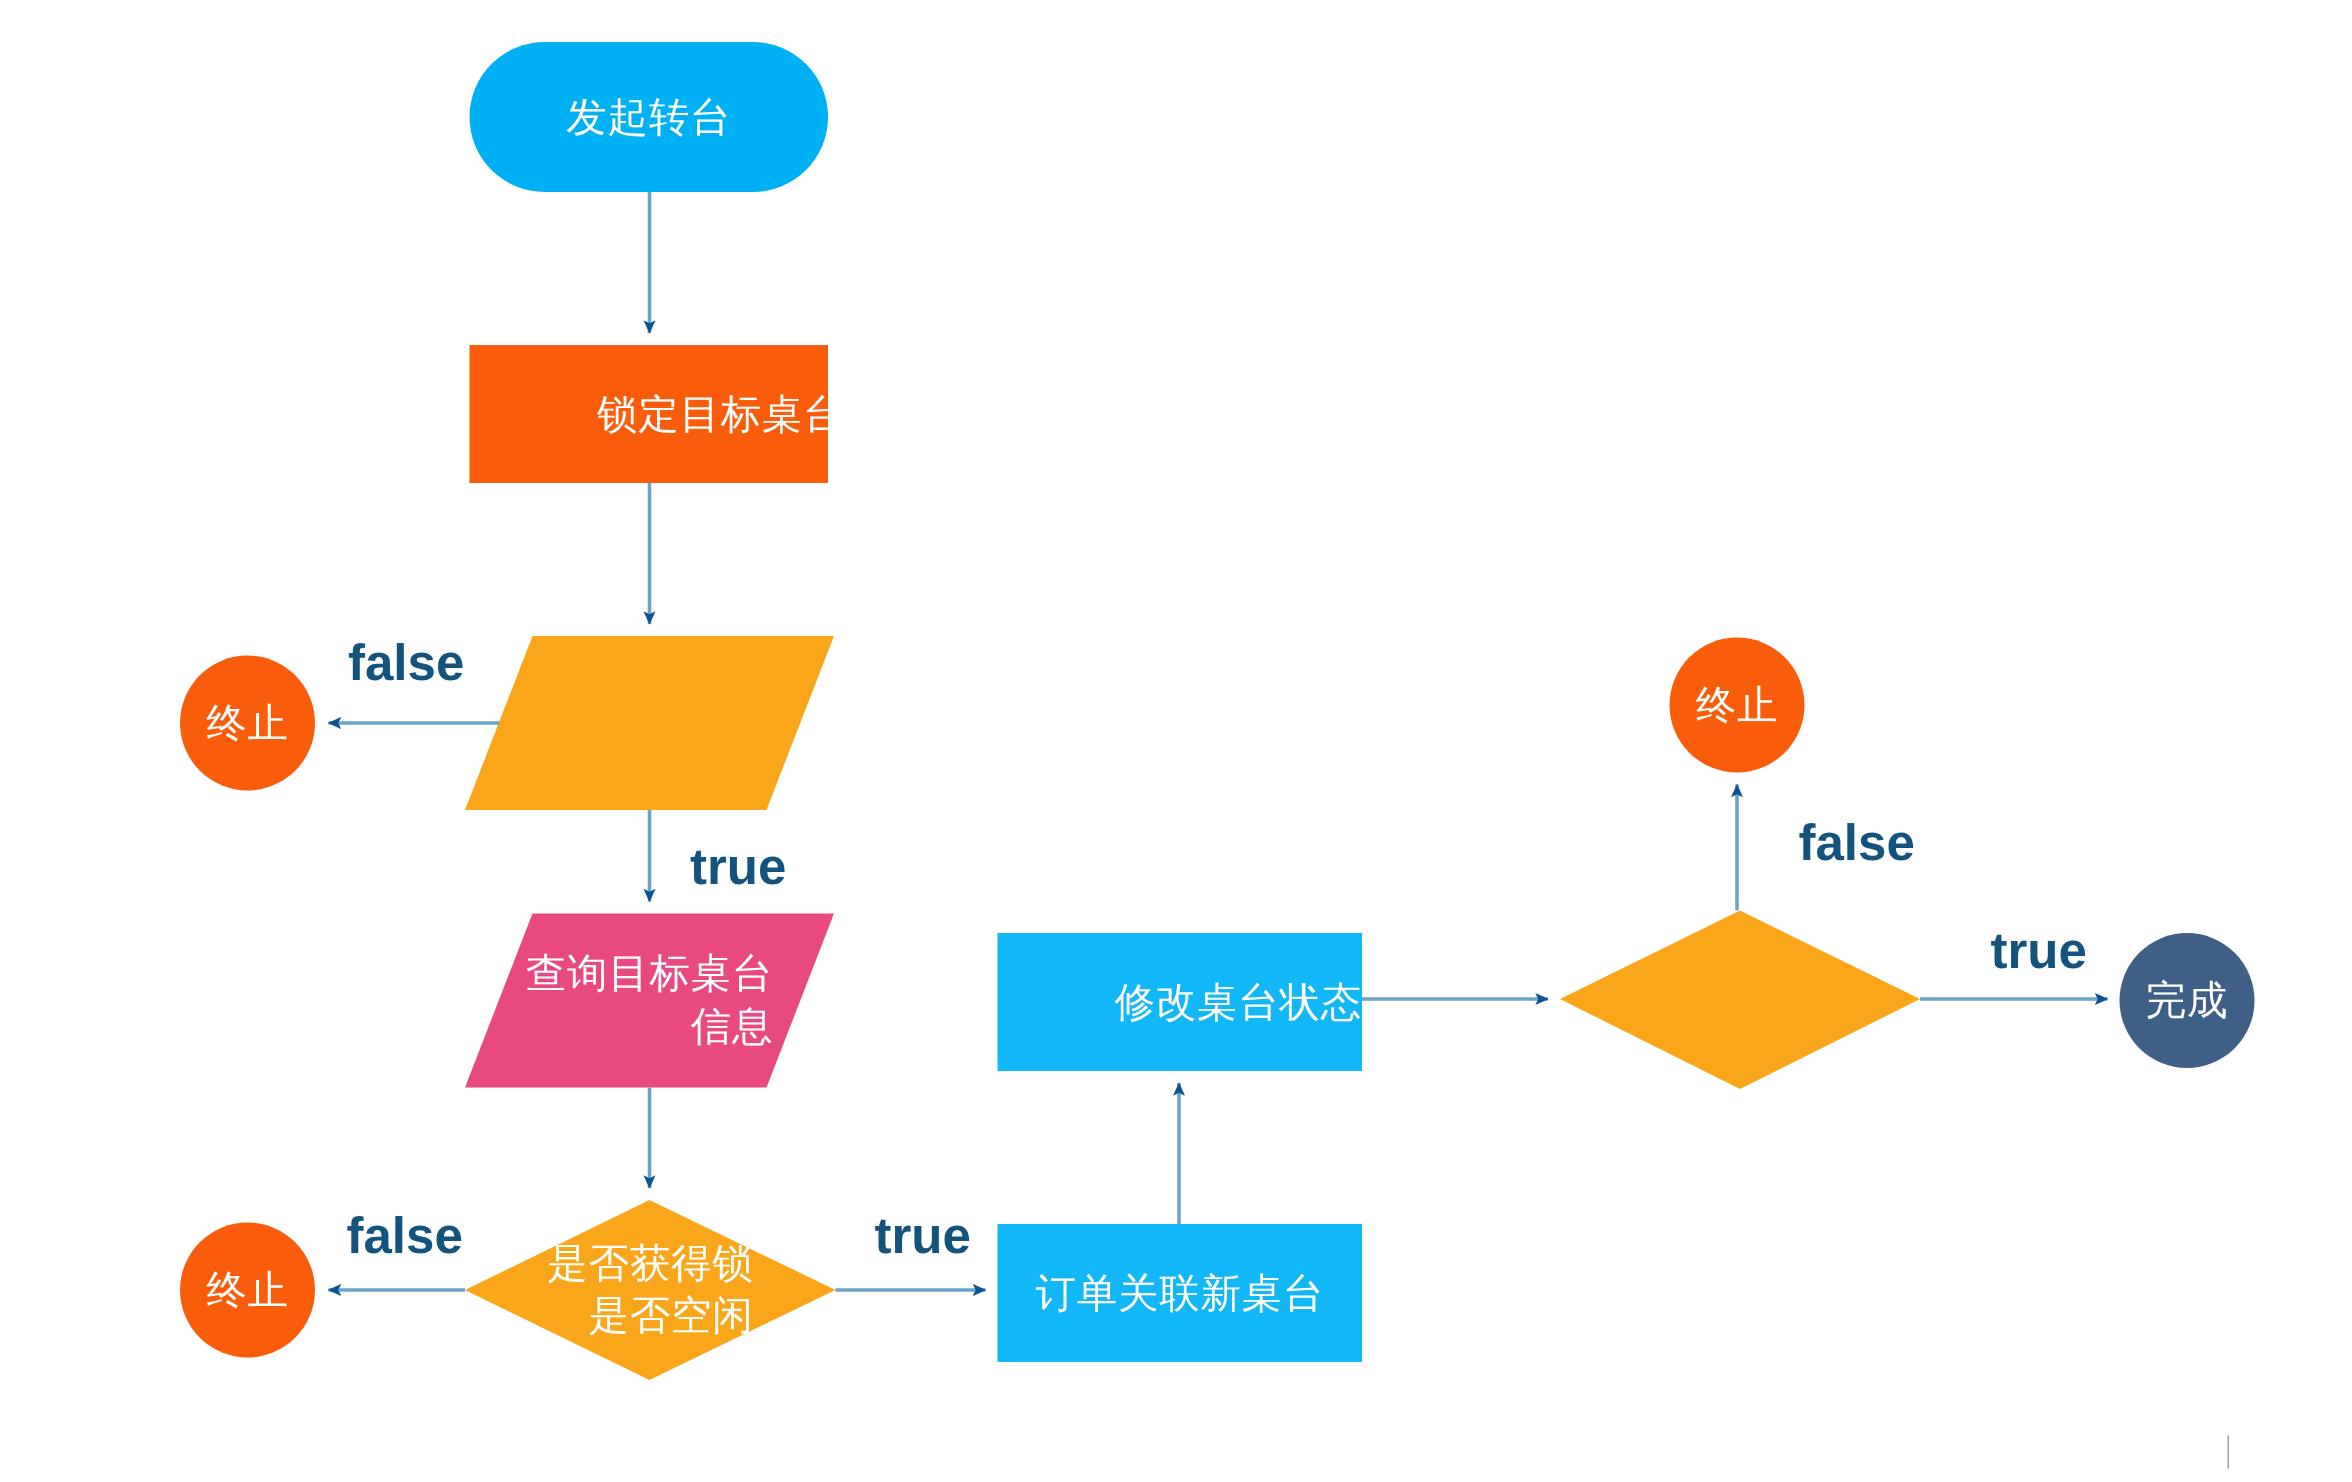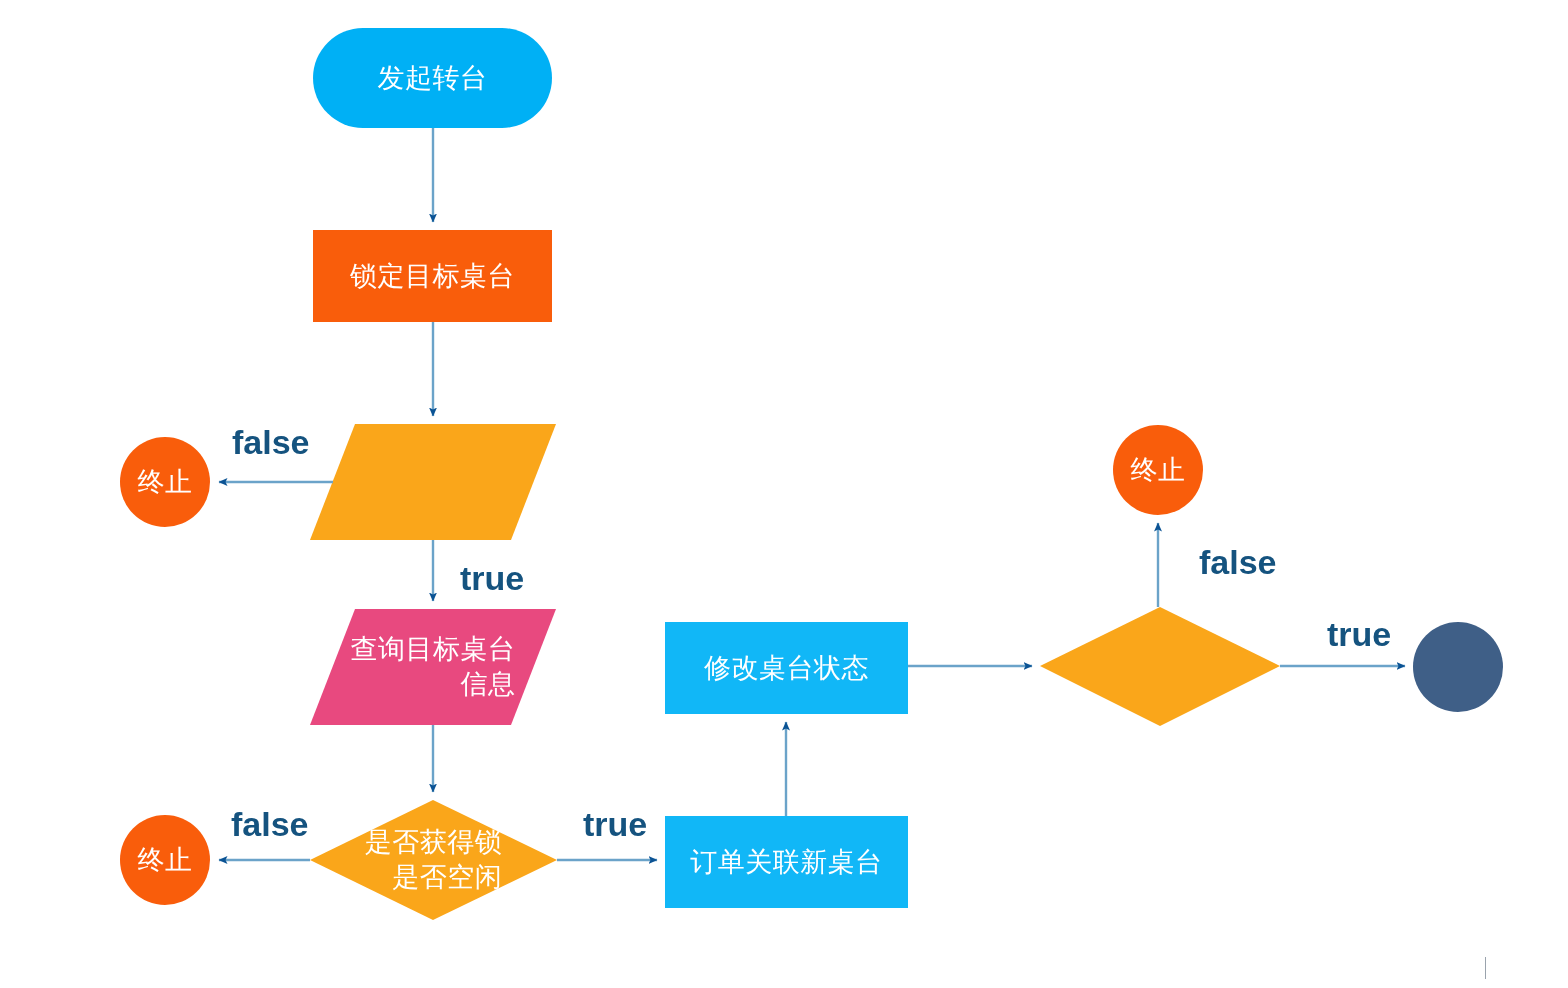--- a/index.html
+++ b/index.html
@@ -109,40 +109,41 @@
       <path d="M908,666 L1032,666" marker-end="url(#arrowhead)"></path>
 
       <path d="M1158,607 L1158,523" marker-end="url(#arrowhead)"></path>
 
       <path d="M1280,666 L1405,666" marker-end="url(#arrowhead)"></path>
     </g>
   </svg>
 
   <div class="node-label" style="left:313px; top:28px; width:239px; height:100px;">发起转台</div>
 
-  <div class="node-label" style="left:313px; top:230px; width:239px; height:92px;">锁定目标桌台</div>
+  <div class="node-label" style="left:313px; top:230px; width:239px; height:92px;padding-left:48px;">锁定目标桌台</div>
 
   <div class="node-label" style="left:120px; top:437px; width:90px; height:90px;">终止</div>
 
 
   <div class="node-label" style="left:310px; top:609px; width:246px; height:116px;">查询目标桌台
 信息</div>
 
   <div class="node-label" style="left:120px; top:815px; width:90px; height:90px;">终止</div>
 
   <div class="node-label" style="left:310px; top:800px; width:247px; height:120px;">是否获得锁
 是否空闲</div>
 
   <div class="node-label" style="left:665px; top:816px; width:243px; height:92px;">订单关联新桌台</div>
 
-  <div class="node-label" style="left:665px; top:622px; width:243px; height:92px;">修改桌台状态</div>
+  <div class="node-label" style="left:704px; top:622px; width:243px; height:92px;">修改桌台状态</div>
 
   <div class="node-label" style="left:1113px; top:425px; width:90px; height:90px;">终止</div>
 
 
+  <div class="node-label" style="left:1413px; top:622px; width:90px; height:90px;">完成</div>
 
   <div class="edge-label" style="left:232px; top:425px;">false</div>
 
   <div class="edge-label" style="left:460px; top:561px;">true</div>
 
   <div class="edge-label" style="left:231px; top:807px;">false</div>
 
   <div class="edge-label" style="left:583px; top:807px;">true</div>
 
   <div class="edge-label" style="left:1199px; top:545px;">false</div>

